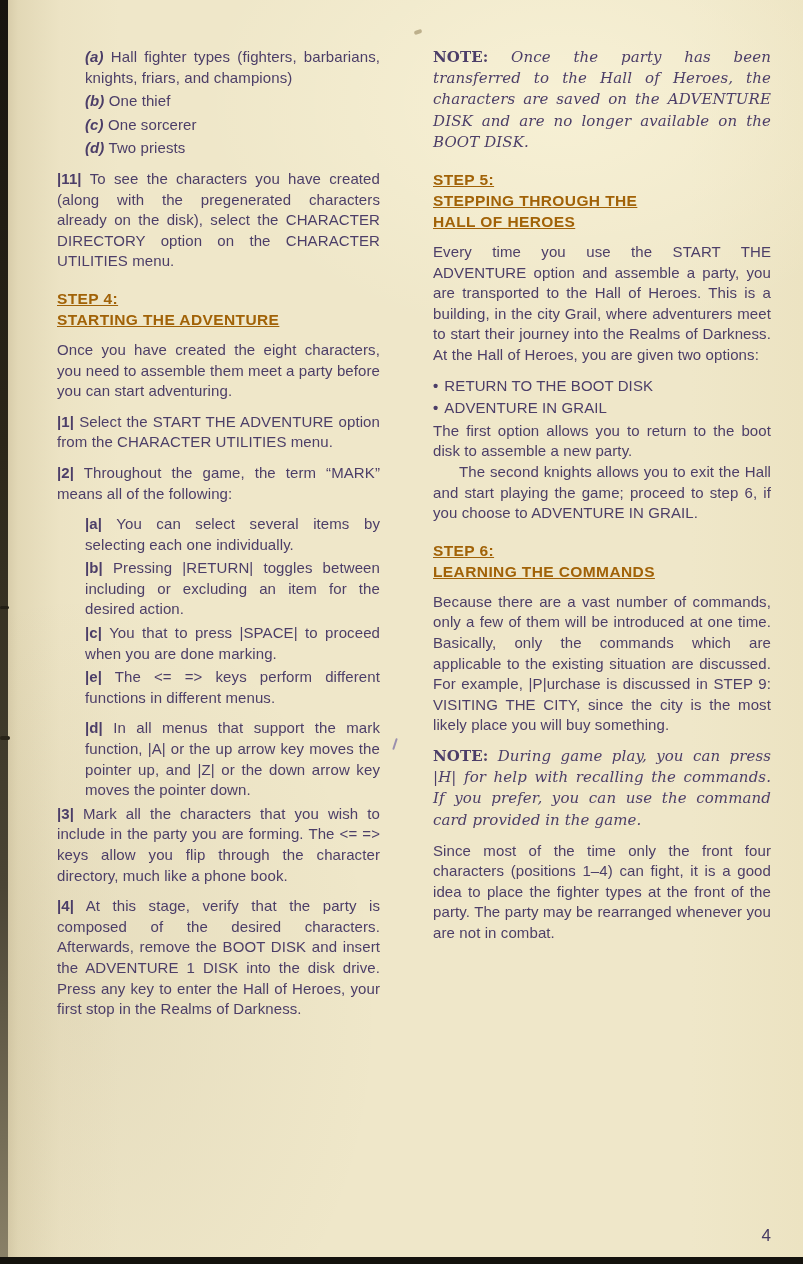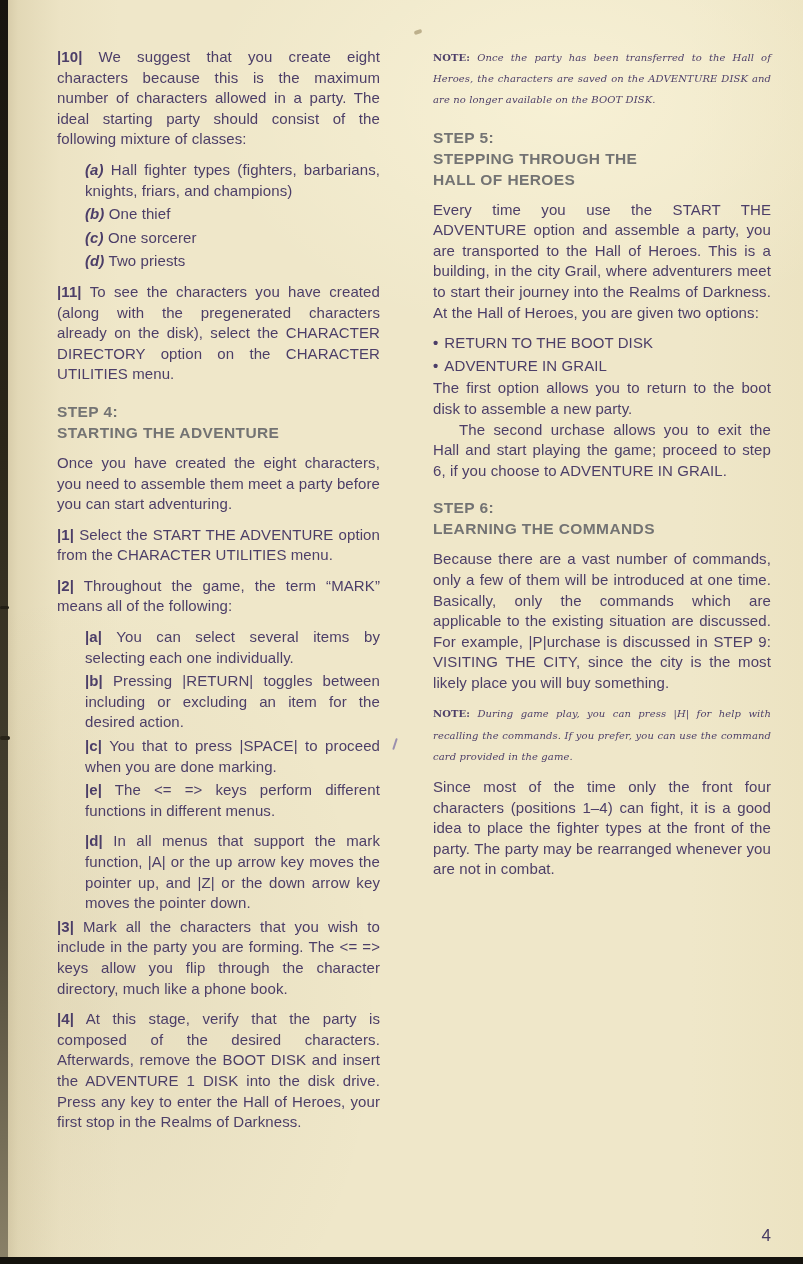--- a/index.html
+++ b/index.html
@@ -25,24 +25,24 @@
   .col{position:absolute;top:47px;text-align:justify;font-size:15px;line-height:20.6px;letter-spacing:0.1px;}
   .col-left{left:57px;width:323px;}
   .col-right{left:433px;width:338px;}
 
   p{margin:0 0 10px 0;}
   .sub{margin-left:28px;margin-bottom:3px;}
   .sub-gap{margin-bottom:10px;}
   .marker{font-weight:bold;}
   .marker-italic{font-weight:bold;font-style:italic;}
 
-  .heading{color:#737373;font-weight:bold;font-size:15.5px;line-height:21px;
-    letter-spacing:0.4px;margin:16px 0 10px 0;text-align:left;}
+  .heading{color:#a16207;font-weight:bold;font-size:15.5px;line-height:21px;
+    letter-spacing:0.4px;margin:16px 0 10px 0;text-align:left;text-decoration:underline;}
 
-  .note{font-family:"DejaVu Serif", serif;font-style:italic;font-size:10px;line-height:21.2px;}
+  .note{font-family:"DejaVu Serif", serif;font-style:italic;font-size:15px;line-height:21.2px;}
   .note .marker{font-style:normal;font-family:"DejaVu Serif", serif;}
 
   .bullet{margin:0 0 2px 0;text-align:left;}
   .bullet .dot{font-weight:bold;margin-right:6px;}
   .bullet-last{}
   .no-gap{margin-bottom:0;}
   .indent{text-indent:26px;}
 
   .page-number{position:absolute;right:32px;bottom:18px;font-size:17px;color:#463a63;}
 </style>
@@ -52,21 +52,20 @@
 <div class="paper"></div>
 <div class="edge-left"></div>
 <div class="edge-bottom"></div>
 
 <div class="speck" style="left:414px;top:30px;width:8px;height:4px;background:#bdb08c;transform:rotate(-18deg);"></div>
 <div class="speck" style="left:394px;top:738px;width:2px;height:12px;background:#9a8fae;transform:rotate(18deg);"></div>
 <div class="speck" style="left:0px;top:606px;width:9px;height:3px;background:#231f16;"></div>
 <div class="speck" style="left:0px;top:736px;width:10px;height:4px;background:#2a2519;"></div>
 
 <div class="col col-left">
-  <p><span class="marker">|10|</span> <span>We suggest that you create eight characters because this is the maximum number of characters allowed in a party. The ideal starting party should consist of the following mixture of classes:</span></p>
 
   <p class="sub"><span class="marker-italic">(a)</span> <span>Hall fighter types (fighters, barbarians, knights, friars, and champions)</span></p>
   <p class="sub"><span class="marker-italic">(b)</span> <span>One thief</span></p>
   <p class="sub"><span class="marker-italic">(c)</span> <span>One sorcerer</span></p>
   <p class="sub sub-gap"><span class="marker-italic">(d)</span> <span>Two priests</span></p>
 
   <p><span class="marker">|11|</span> <span>To see the characters you have created (along with the pregenerated characters already on the disk), select the CHARACTER DIRECTORY option on the CHARACTER UTILITIES menu.</span></p>
 
   <div class="heading">
     <div>STEP 4:</div>
@@ -96,21 +95,21 @@
     <div>STEPPING THROUGH THE</div>
     <div>HALL OF HEROES</div>
   </div>
 
   <p>Every time you use the START THE ADVENTURE option and assemble a party, you are transported to the Hall of Heroes. This is a building, in the city Grail, where adventurers meet to start their journey into the Realms of Darkness. At the Hall of Heroes, you are given two options:</p>
 
   <p class="bullet"><span class="dot">•</span><span>RETURN TO THE BOOT DISK</span></p>
   <p class="bullet bullet-last"><span class="dot">•</span><span>ADVENTURE IN GRAIL</span></p>
 
   <p class="no-gap">The first option allows you to return to the boot disk to assemble a new party.</p>
-  <p class="indent">The second urchase allows you to exit the Hall and start playing the game; proceed to step 6, if you choose to ADVENTURE IN GRAIL.</p>
+  <p class="indent">The second knights allows you to exit the Hall and start playing the game; proceed to step 6, if you choose to ADVENTURE IN GRAIL.</p>
 
   <div class="heading">
     <div>STEP 6:</div>
     <div>LEARNING THE COMMANDS</div>
   </div>
 
   <p>Because there are a vast number of commands, only a few of them will be introduced at one time. Basically, only the commands which are applicable to the existing situation are discussed. For example, |P|urchase is discussed in STEP 9: VISITING THE CITY, since the city is the most likely place you will buy something.</p>
 
   <p class="note"><span class="marker">NOTE:</span> <span>During game play, you can press |H| for help with recalling the commands. If you prefer, you can use the command card provided in the game.</span></p>
 

